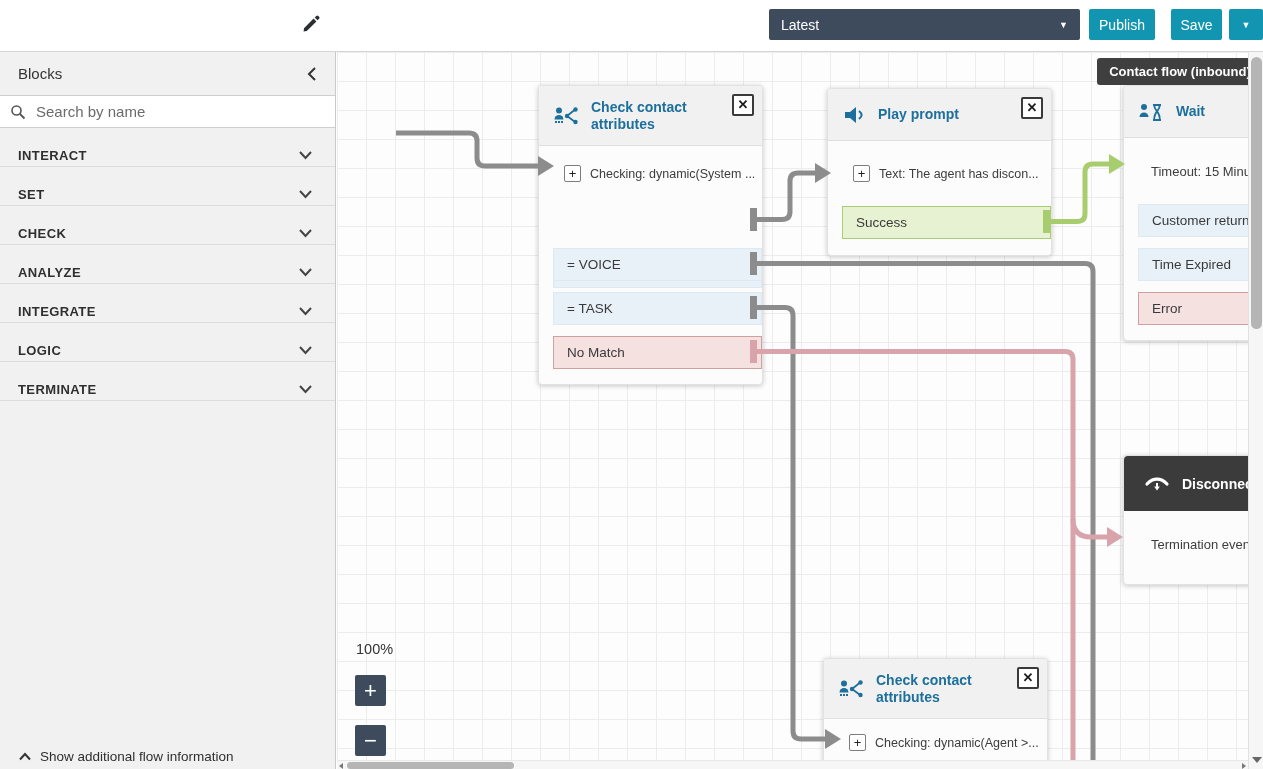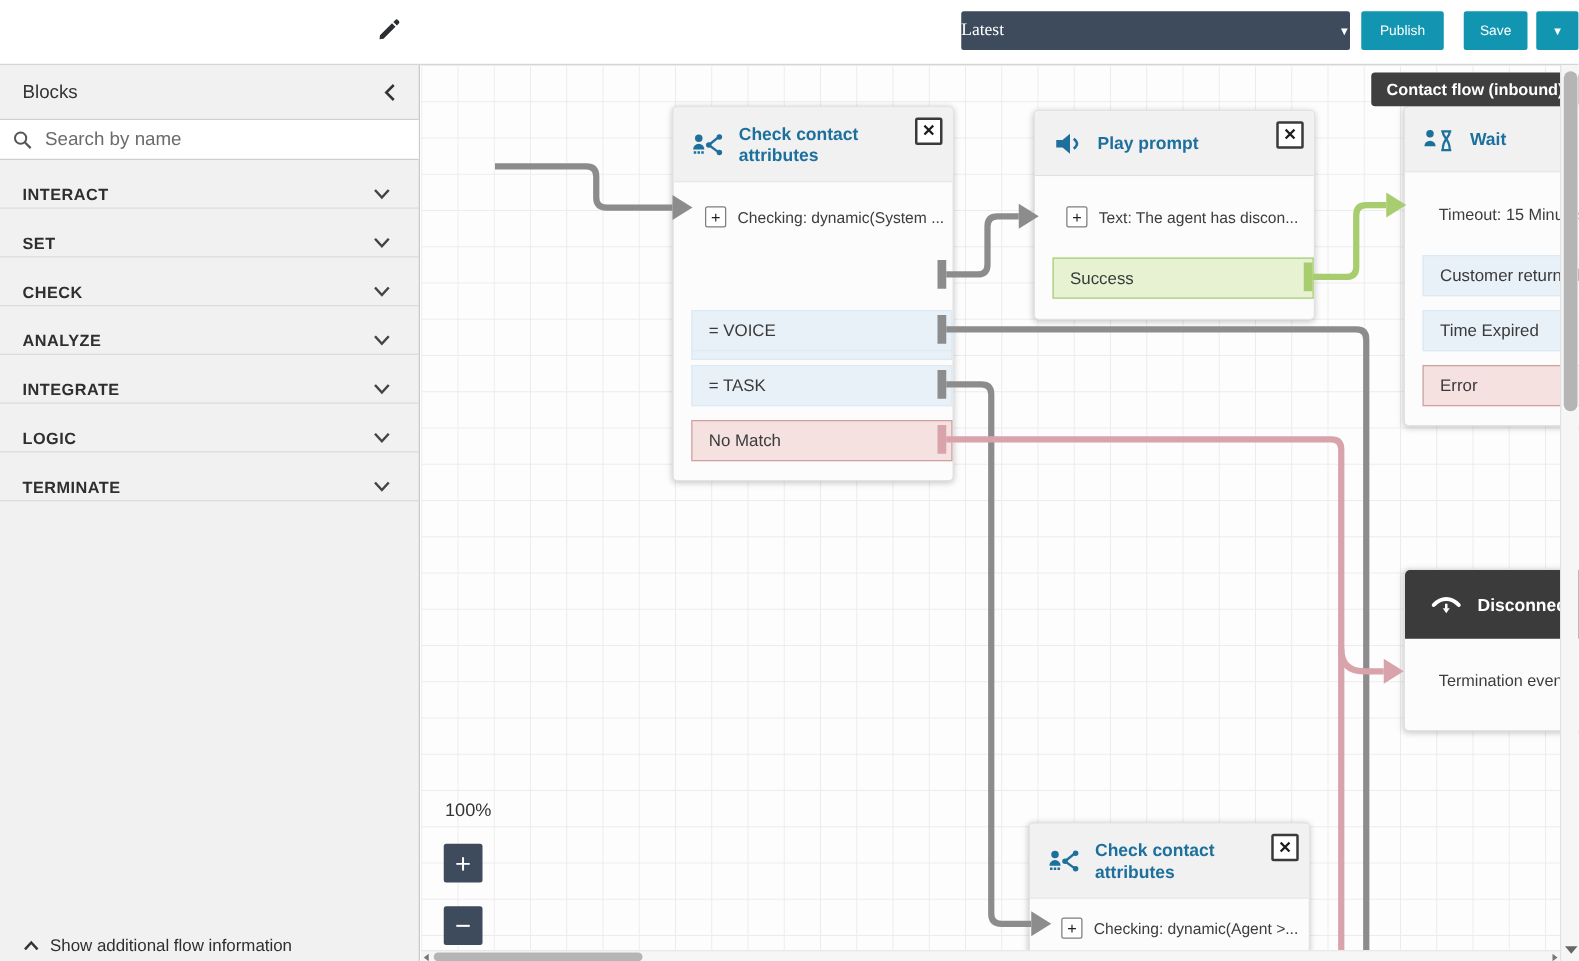--- a/index.html
+++ b/index.html
@@ -4,23 +4,23 @@
 <style>
   * { margin:0; padding:0; box-sizing:border-box; }
   html,body { width:1263px; height:769px; overflow:hidden; }
   body { font-family:"Liberation Sans", sans-serif; background:#fff; }
   #app { position:relative; width:1263px; height:769px; overflow:hidden; background:#fff; }
 
   
   .top-header { position:absolute; top:0; left:0; width:1263px; height:52px; background:#fff; border-bottom:1px solid #d5d5d5; z-index:6; }
   .page-title { position:absolute; left:10px; top:9px; font-size:24px; color:#2b2f33; letter-spacing:.2px; }
   .edit-pencil { position:absolute; left:300px; top:13px; width:22px; height:22px; }
-  .version-select { position:absolute; left:769px; top:9px; width:311px; height:31px; background:#3d4b5c; border-radius:2px; color:#fff; font-size:14px; display:flex; align-items:center; padding:0 0; cursor:pointer;font-family:Liberation Serif, serif; }
+  .version-select { position:absolute; left:769px; top:9px; width:311px; height:31px; background:#3d4b5c; border-radius:2px; color:#fff; font-size:14px; display:flex; align-items:center; padding:0 12px; cursor:pointer; }
   .version-select .caret { margin-left:auto; font-size:9px; color:#fff; }
-  .btn { position:absolute; top:9px; height:31px; background:#1295b0; border:none; border-radius:2px; color:#fff; font-size:11px; font-family:"Liberation Sans",sans-serif; cursor:pointer; }
+  .btn { position:absolute; top:9px; height:31px; background:#1295b0; border:none; border-radius:2px; color:#fff; font-size:14px; font-family:"Liberation Sans",sans-serif; cursor:pointer; }
   .btn-publish { left:1089px; width:66px; }
   .btn-save { left:1171px; width:51px; }
   .btn-save-caret { left:1229px; width:34px; font-size:9px; }
 
   
   .sidebar { position:absolute; left:0; top:52px; width:336px; height:717px; background:#f1f1f1; border-right:1px solid #c9c9c9; z-index:5; }
   .blocks-header { position:relative; height:43px; display:flex; align-items:center; padding:0 18px; color:#333; font-size:15px; }
   .blocks-header svg { margin-left:auto; }
   .search-row { position:relative; height:33px; background:#fff; border-top:1px solid #cfcfcf; border-bottom:1px solid #cfcfcf; display:flex; align-items:center; padding:0 10px; }
   .search-row input { border:none; outline:none; background:transparent; font-size:15px; color:#333; margin-left:10px; width:260px; font-family:"Liberation Sans",sans-serif; }

